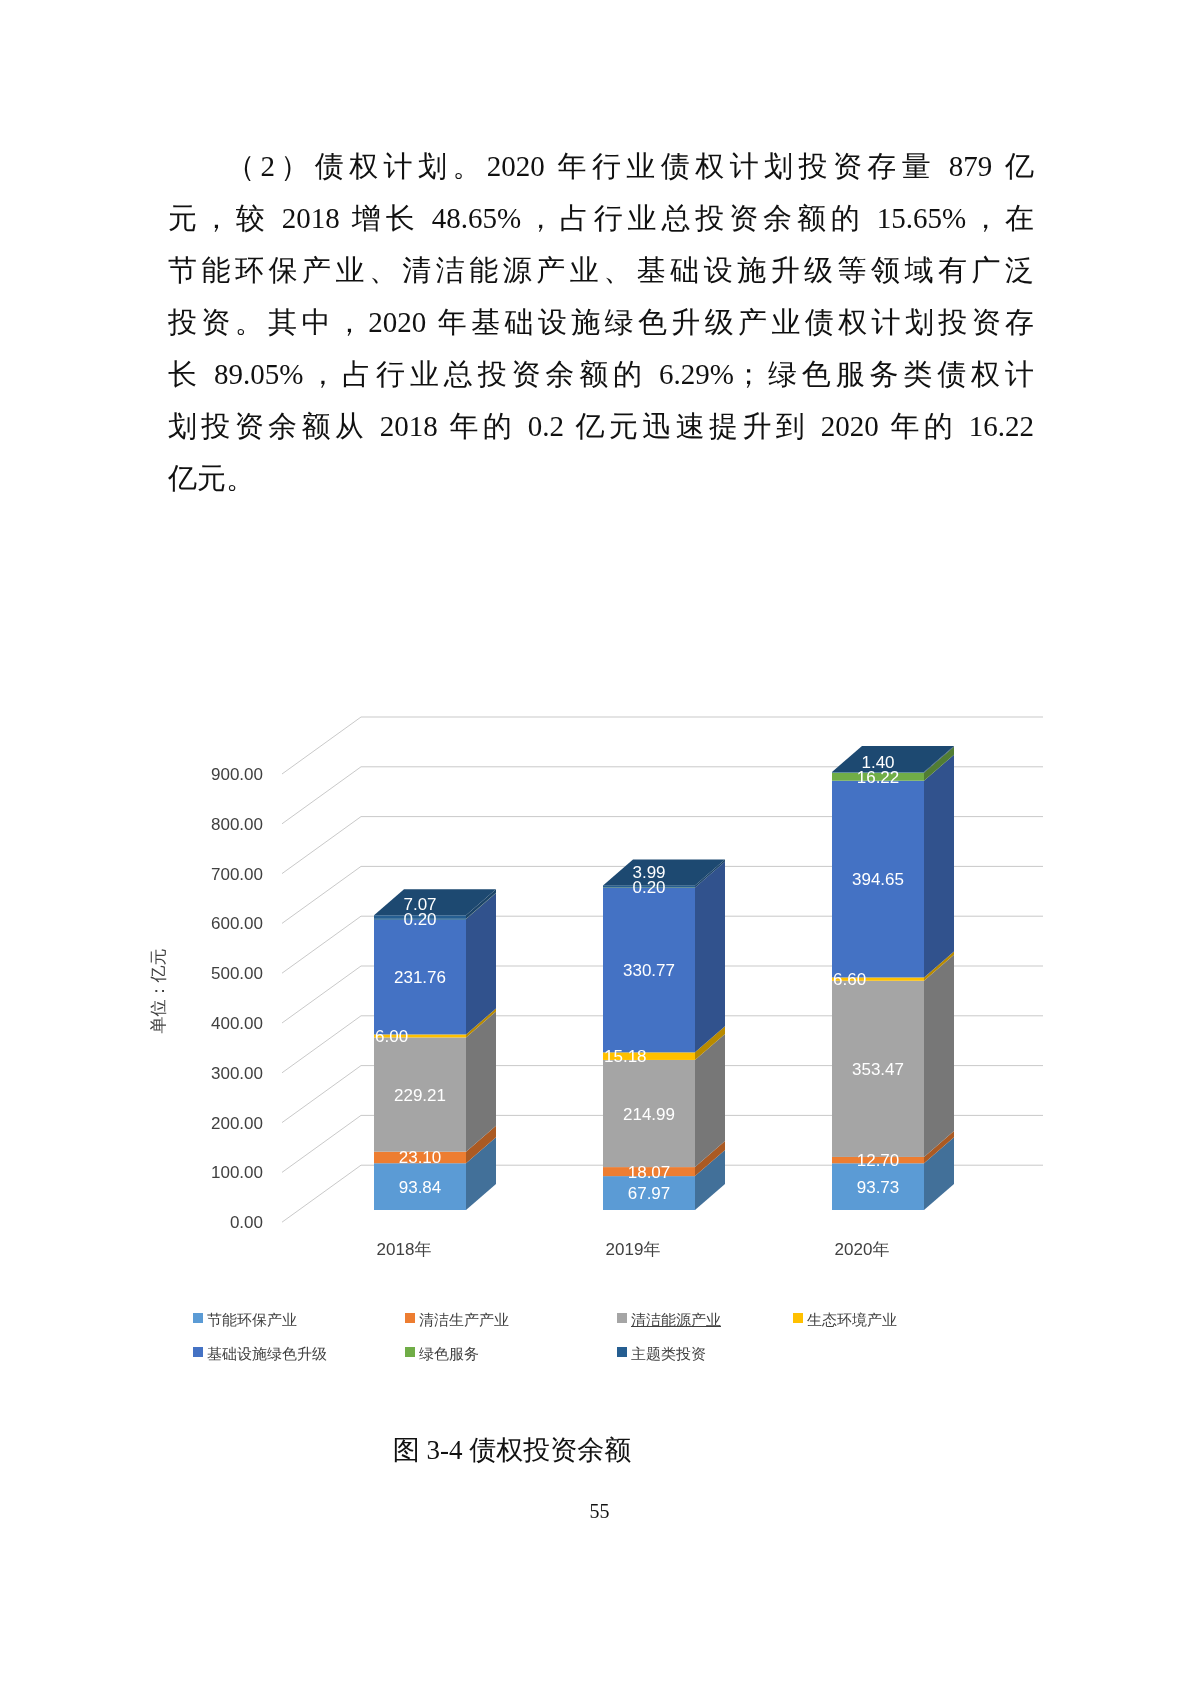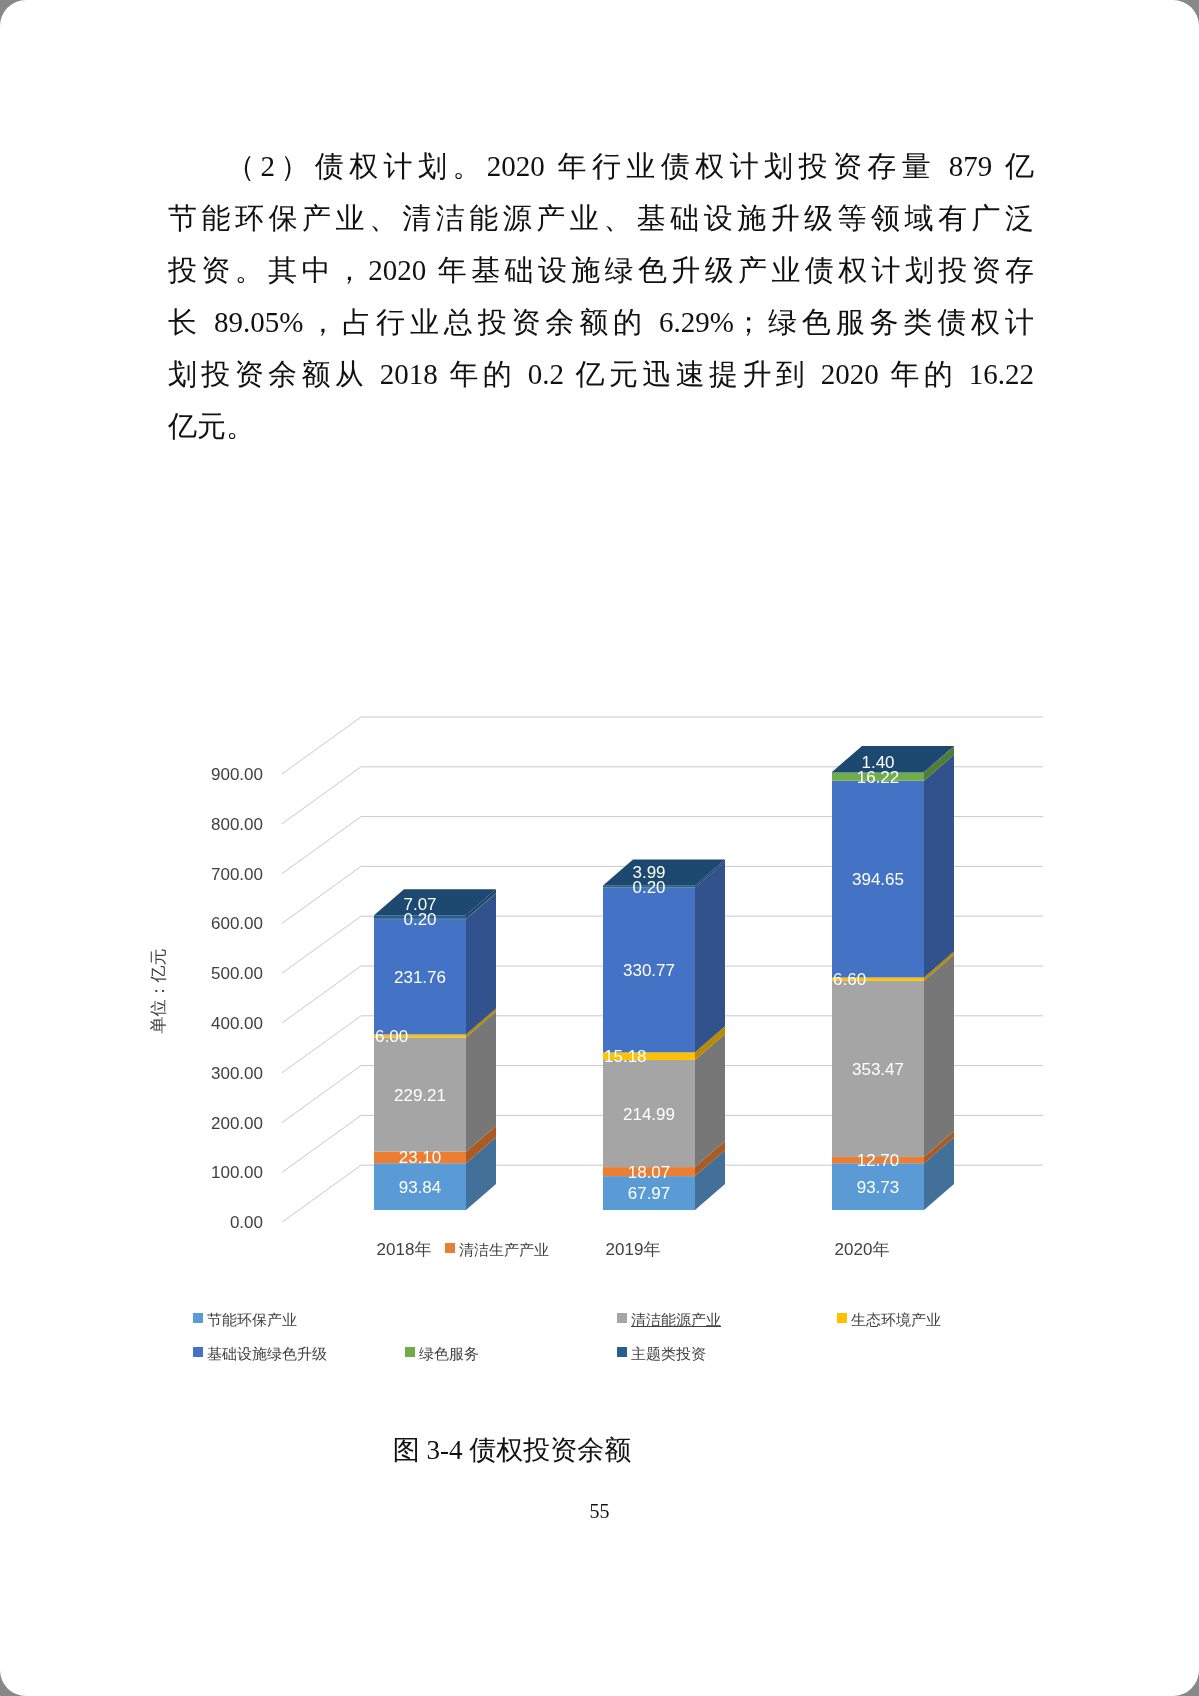--- a/index.html
+++ b/index.html
@@ -1,19 +1,19 @@
 <!DOCTYPE html>
 <html><head>
 <meta charset="utf-8">
 <style>
   html,body{margin:0;padding:0;background:#888;}
   .page{
     position:relative;width:1199px;height:1696px;background:#ffffff;
     margin:0 auto;overflow:hidden;
-    font-family:"Liberation Serif","DejaVu Serif",serif;color:#111;border-radius:26px;
+    font-family:"Liberation Serif","DejaVu Serif",serif;color:#111;
   }
   .para{position:absolute;left:168px;top:140px;width:866px;font-size:29px;line-height:52px;}
   .para .pline{text-align:justify;text-align-last:justify;white-space:nowrap;}
   .para .pline.first{text-indent:2em;}
   .para .pline.last{text-align-last:left;}
   .chart-svg{position:absolute;left:140px;top:650px;}
   .tick{font-family:"Liberation Sans","DejaVu Sans",sans-serif;font-size:17px;fill:#404040;}
   .cat{font-family:"Liberation Sans","DejaVu Sans",sans-serif;font-size:17px;fill:#404040;}
   .bar-label{font-family:"Liberation Sans","DejaVu Sans",sans-serif;font-size:17px;fill:#ffffff;}
   .legend{position:absolute;left:0;top:0;width:1199px;height:1696px;pointer-events:none;}
@@ -26,20 +26,21 @@
   .caption{position:absolute;left:0;top:1432px;width:1024px;text-align:center;font-size:27px;color:#111;}
   .pagenum{position:absolute;left:0;top:1500px;width:1199px;text-align:center;font-size:20px;color:#111;}
 </style>
 </head>
 <body>
 
 <div class="page">
 
   <div class="para">
     <div class="pline first">（2）债权计划。2020 年行业债权计划投资存量 879 亿</div>
+    <div class="pline">元，较 2018 增长 48.65%，占行业总投资余额的 15.65%，在</div>
     <div class="pline">节能环保产业、清洁能源产业、基础设施升级等领域有广泛</div>
     <div class="pline">投资。其中，2020 年基础设施绿色升级产业债权计划投资存</div>
     <div class="pline">长 89.05%，占行业总投资余额的 6.29%；绿色服务类债权计</div>
     <div class="pline">划投资余额从 2018 年的 0.2 亿元迅速提升到 2020 年的 16.22</div>
     <div class="pline last">亿元。</div>
   </div>
 
   <svg id="chart-svg" class="chart-svg" width="940" height="630" viewBox="0 0 940 630">
       <path d="M142 124 L221 67 H903" fill="none" stroke="#C9C9C9" stroke-width="1"></path>
       <text x="123" y="130" text-anchor="end" class="tick">900.00</text>
@@ -131,29 +132,29 @@
       <text x="738" y="132.67388999999994" text-anchor="middle" class="bar-label">16.22</text>
       <text x="738" y="117.67388999999994" text-anchor="middle" class="bar-label">1.40</text>
       <text x="722" y="605" text-anchor="middle" class="cat">2020年</text>
     </svg>
 
   <div class="legend">
     <div class="legend-item" style="left:193px;top:1310px;">
       <span class="swatch" style="background: rgb(91, 155, 213);"></span>
       <span>节能环保产业</span>
     </div>
-    <div class="legend-item" style="left:405px;top:1240px;margin-left:40px;">
+    <div class="legend-item" style="left:405px;top:1310px;">
       <span class="swatch" style="background: rgb(237, 125, 49);"></span>
       <span>清洁生产产业</span>
     </div>
     <div class="legend-item" style="left:617px;top:1310px;text-decoration:underline;">
       <span class="swatch" style="background: rgb(165, 165, 165);"></span>
       <span>清洁能源产业</span>
     </div>
-    <div class="legend-item" style="left:837px;top:1310px;">
+    <div class="legend-item" style="left:793px;top:1310px;">
       <span class="swatch" style="background: rgb(255, 192, 0);"></span>
       <span>生态环境产业</span>
     </div>
     <div class="legend-item" style="left:193px;top:1344px;">
       <span class="swatch" style="background: rgb(68, 114, 196);"></span>
       <span>基础设施绿色升级</span>
     </div>
     <div class="legend-item" style="left:405px;top:1344px;">
       <span class="swatch" style="background: rgb(112, 173, 71);"></span>
       <span>绿色服务</span>

